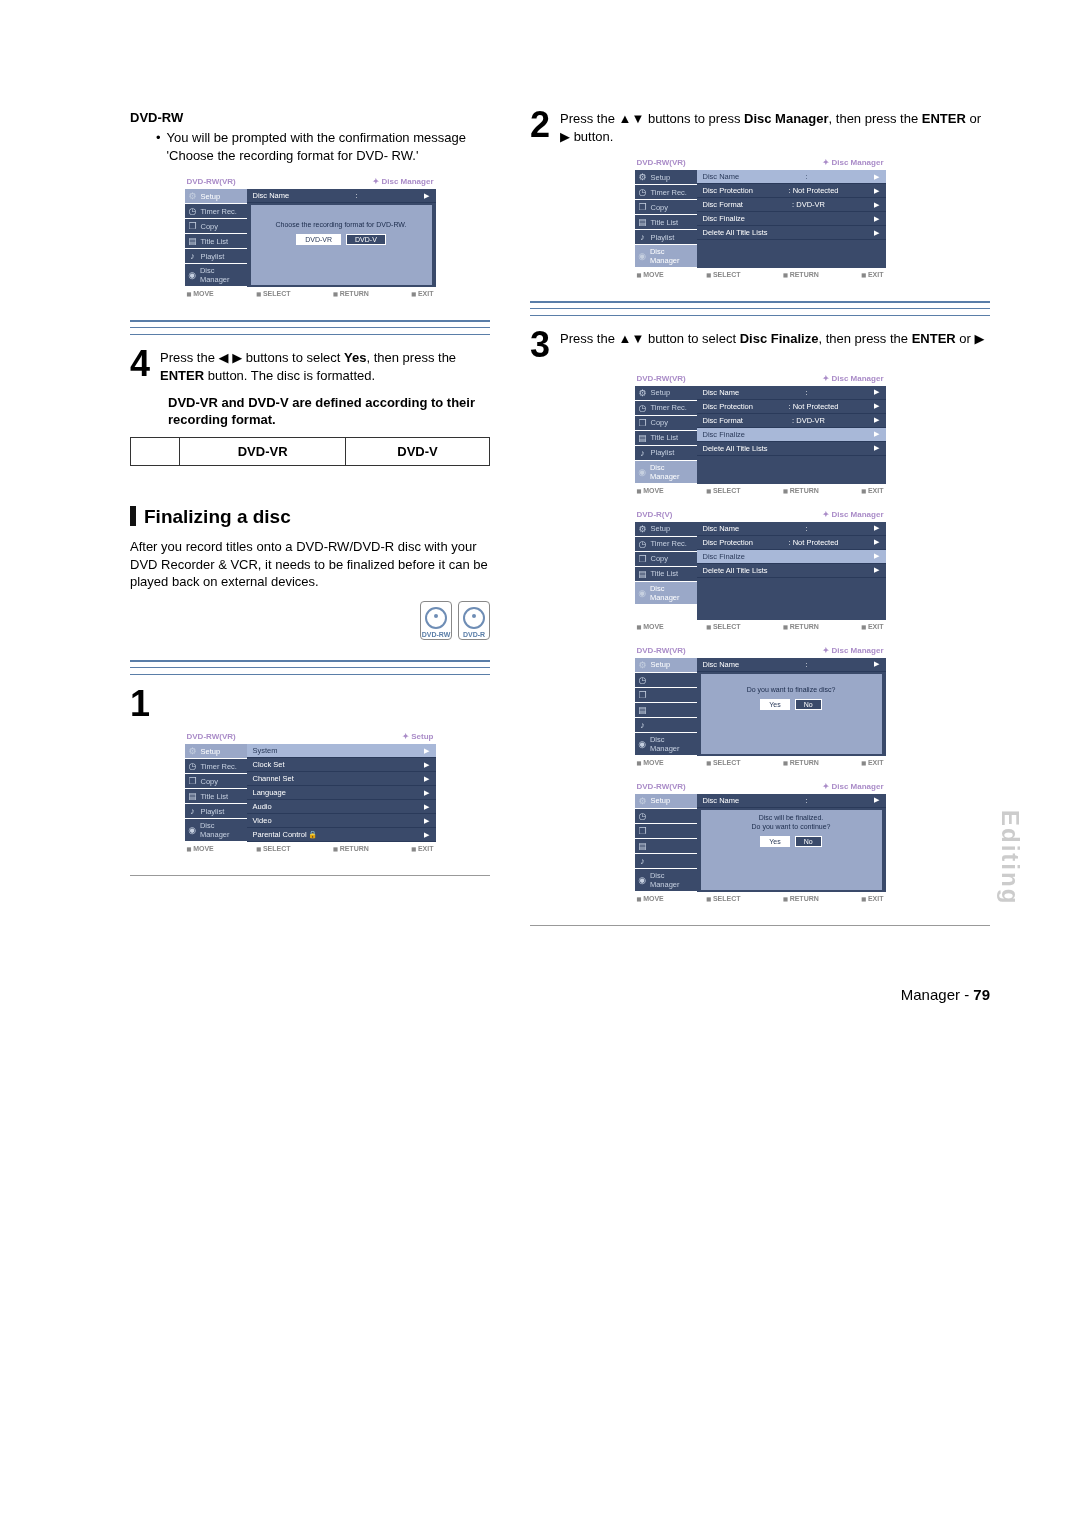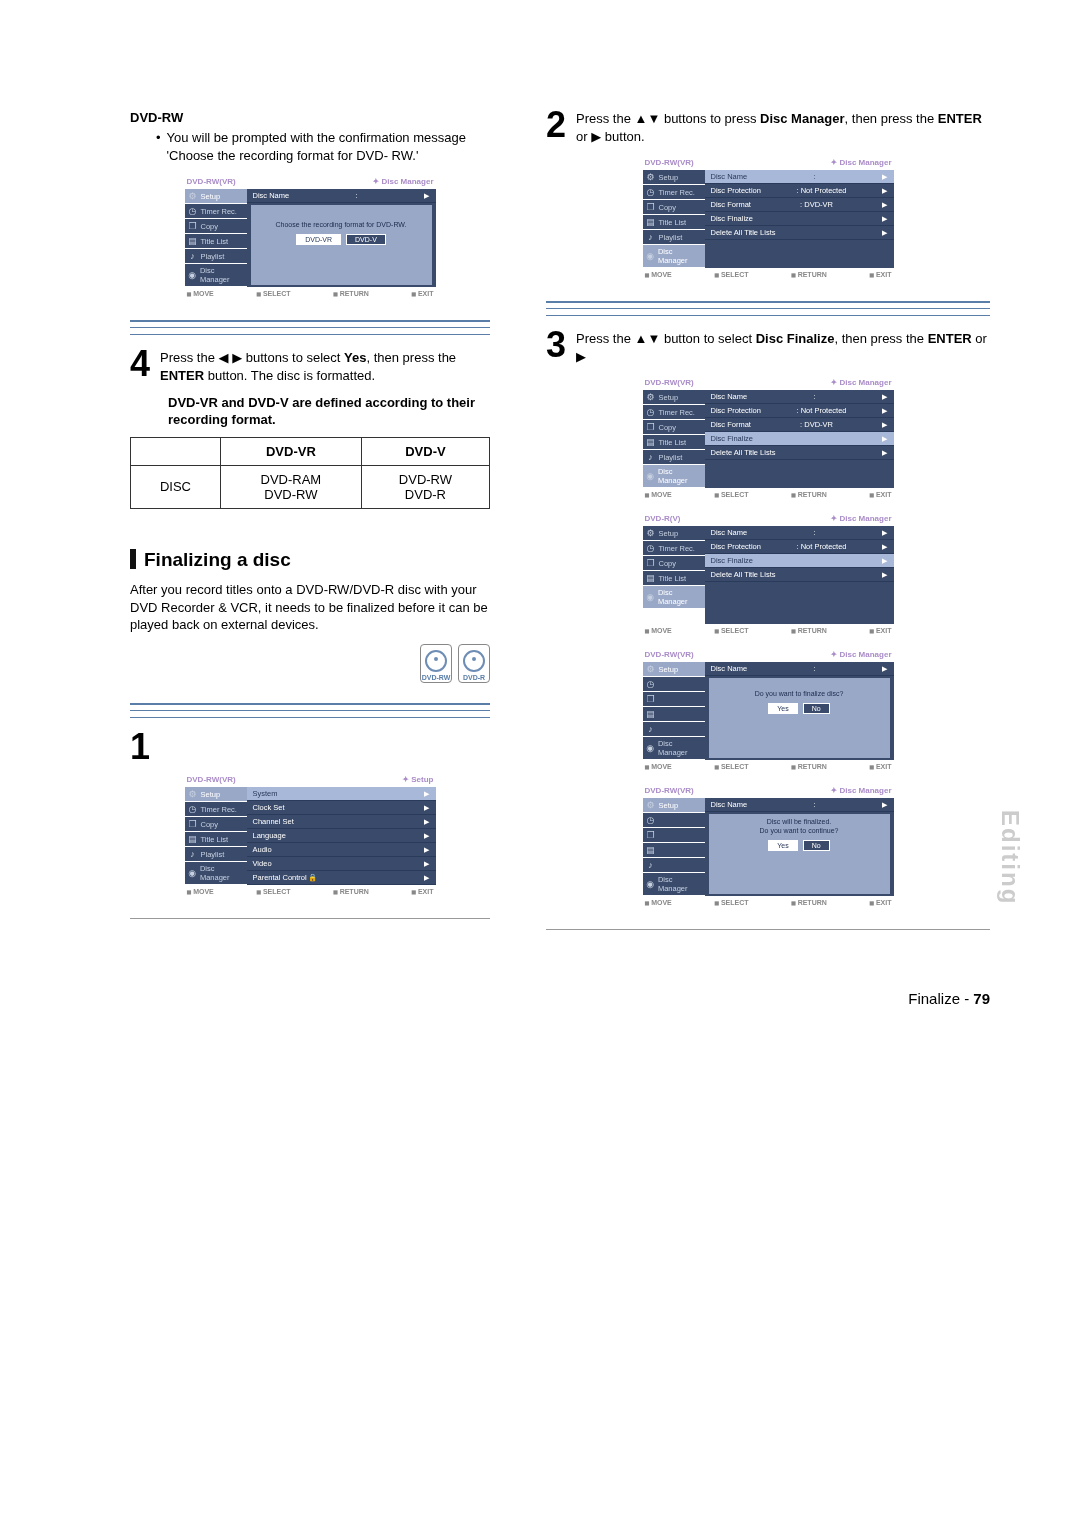--- a/index.html
+++ b/index.html
@@ -10,21 +10,21 @@
     width: 1080px;
     font-size: 13px;
     color: #000;
   }
   .page {
     padding: 110px 90px 60px 130px;
     position: relative;
   }
   .columns {
     display: flex;
-    gap: 56px;
+    gap: 40px;
   }
   .col-left {
     flex: 0 0 360px;
   }
   .col-right {
     flex: 1;
   }
   .section-head {
     font-weight: bold;
     margin-bottom: 4px;
@@ -350,25 +350,20 @@
 
       <div class="format-note">DVD-VR and DVD-V are defined according to their recording format.</div>
 
       <table class="disc-table">
         <tbody>
             <tr>
           <th></th>
           <th>DVD-VR</th>
           <th>DVD-V</th>
         </tr>
-        <tr>
-          <td>DISC</td>
-          <td><span>DVD-RAM</span><br><span>DVD-RW</span></td>
-          <td><span>DVD-RW</span><br><span>DVD-R</span></td>
-        </tr>
       </tbody>
         </table>
 
       <div class="section-title">
         <div class="bar"></div>
         <div class="section-title-text">Finalizing a disc</div>
       </div>
 
       <div class="r-para">After you record titles onto a DVD-RW/DVD-R disc with your DVD Recorder &amp; VCR, it needs to be finalized before it can be played back on external devices.</div>
 
@@ -792,15 +787,15 @@
       </div>
 
       <div class="thin-rule"></div>
 
     </div>
   </div>
 
   <div class="side-tab">Editing</div>
 
   <div class="footer">
-    <span>Finalize</span><span> - </span><b>79</b>
+    <span>Manager</span><span> - </span><b>79</b>
   </div>
 </div>
 
 </body></html>

